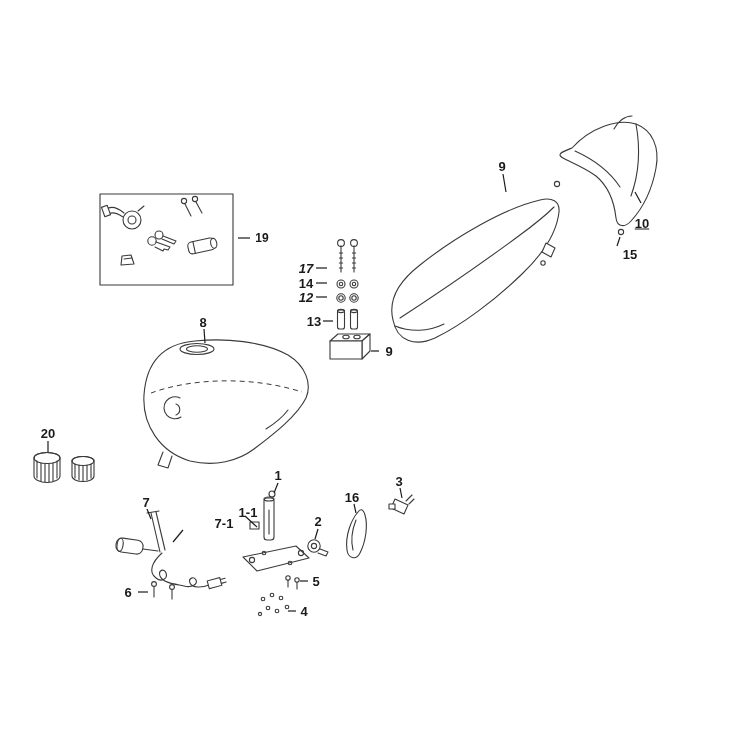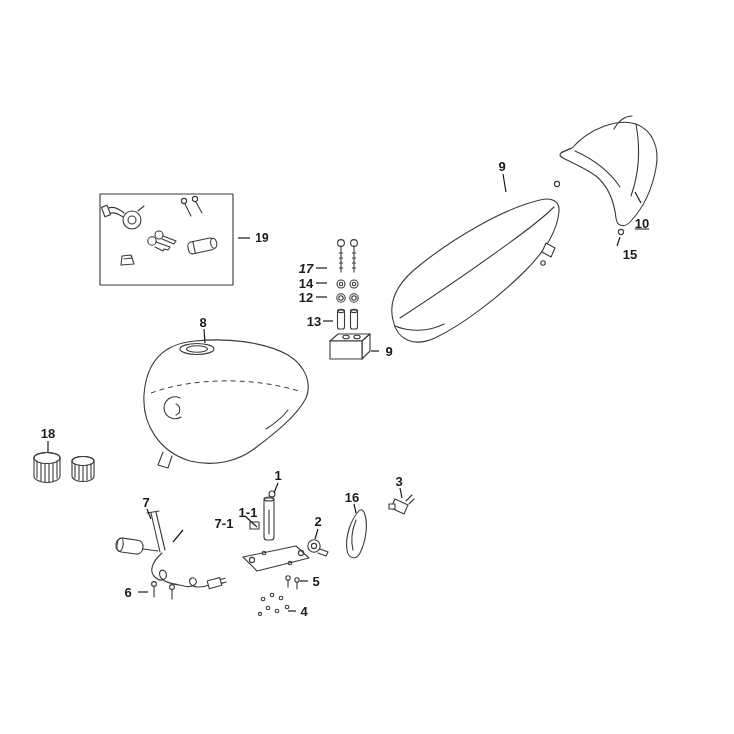--- a/index.html
+++ b/index.html
@@ -280,27 +280,27 @@
       <line x1="400" y1="488" x2="402" y2="498" class="leader"></line>
       <line x1="300" y1="581" x2="308" y2="581" class="leader"></line>
       <line x1="288" y1="611" x2="296" y2="611" class="leader"></line>
     </g>
   </svg>
 
   <div class="label label-lg" style="left:262px;top:238px;">19</div>
   <div class="label" style="left:203px;top:322px;">8</div>
   <div class="label" style="left:306px;top:268px;font-style:italic;">17</div>
   <div class="label" style="left:306px;top:283px;">14</div>
-  <div class="label" style="left:306px;top:297px;">12</div>
+  <div class="label" style="left:306px;top:297px;font-style:italic;">12</div>
   <div class="label" style="left:314px;top:321px;">13</div>
   <div class="label" style="left:389px;top:351px;">9</div>
   <div class="label" style="left:502px;top:166px;">9</div>
   <div class="label" style="left:642px;top:223px;text-decoration:underline;">10</div>
   <div class="label" style="left:586px;top:254px;margin-left:44px;">15</div>
-  <div class="label" style="left:48px;top:433px;">18</div>
+  <div class="label" style="left:48px;top:433px;">20</div>
   <div class="label" style="left:146px;top:502px;">7</div>
   <div class="label" style="left:188px;top:523px;margin-left:36px;">7-1</div>
   <div class="label" style="left:128px;top:592px;">6</div>
   <div class="label" style="left:278px;top:475px;">1</div>
   <div class="label" style="left:248px;top:512px;">1-1</div>
   <div class="label" style="left:318px;top:521px;">2</div>
   <div class="label" style="left:352px;top:497px;">16</div>
   <div class="label" style="left:399px;top:481px;">3</div>
   <div class="label" style="left:316px;top:581px;">5</div>
   <div class="label" style="left:304px;top:611px;">4</div>

